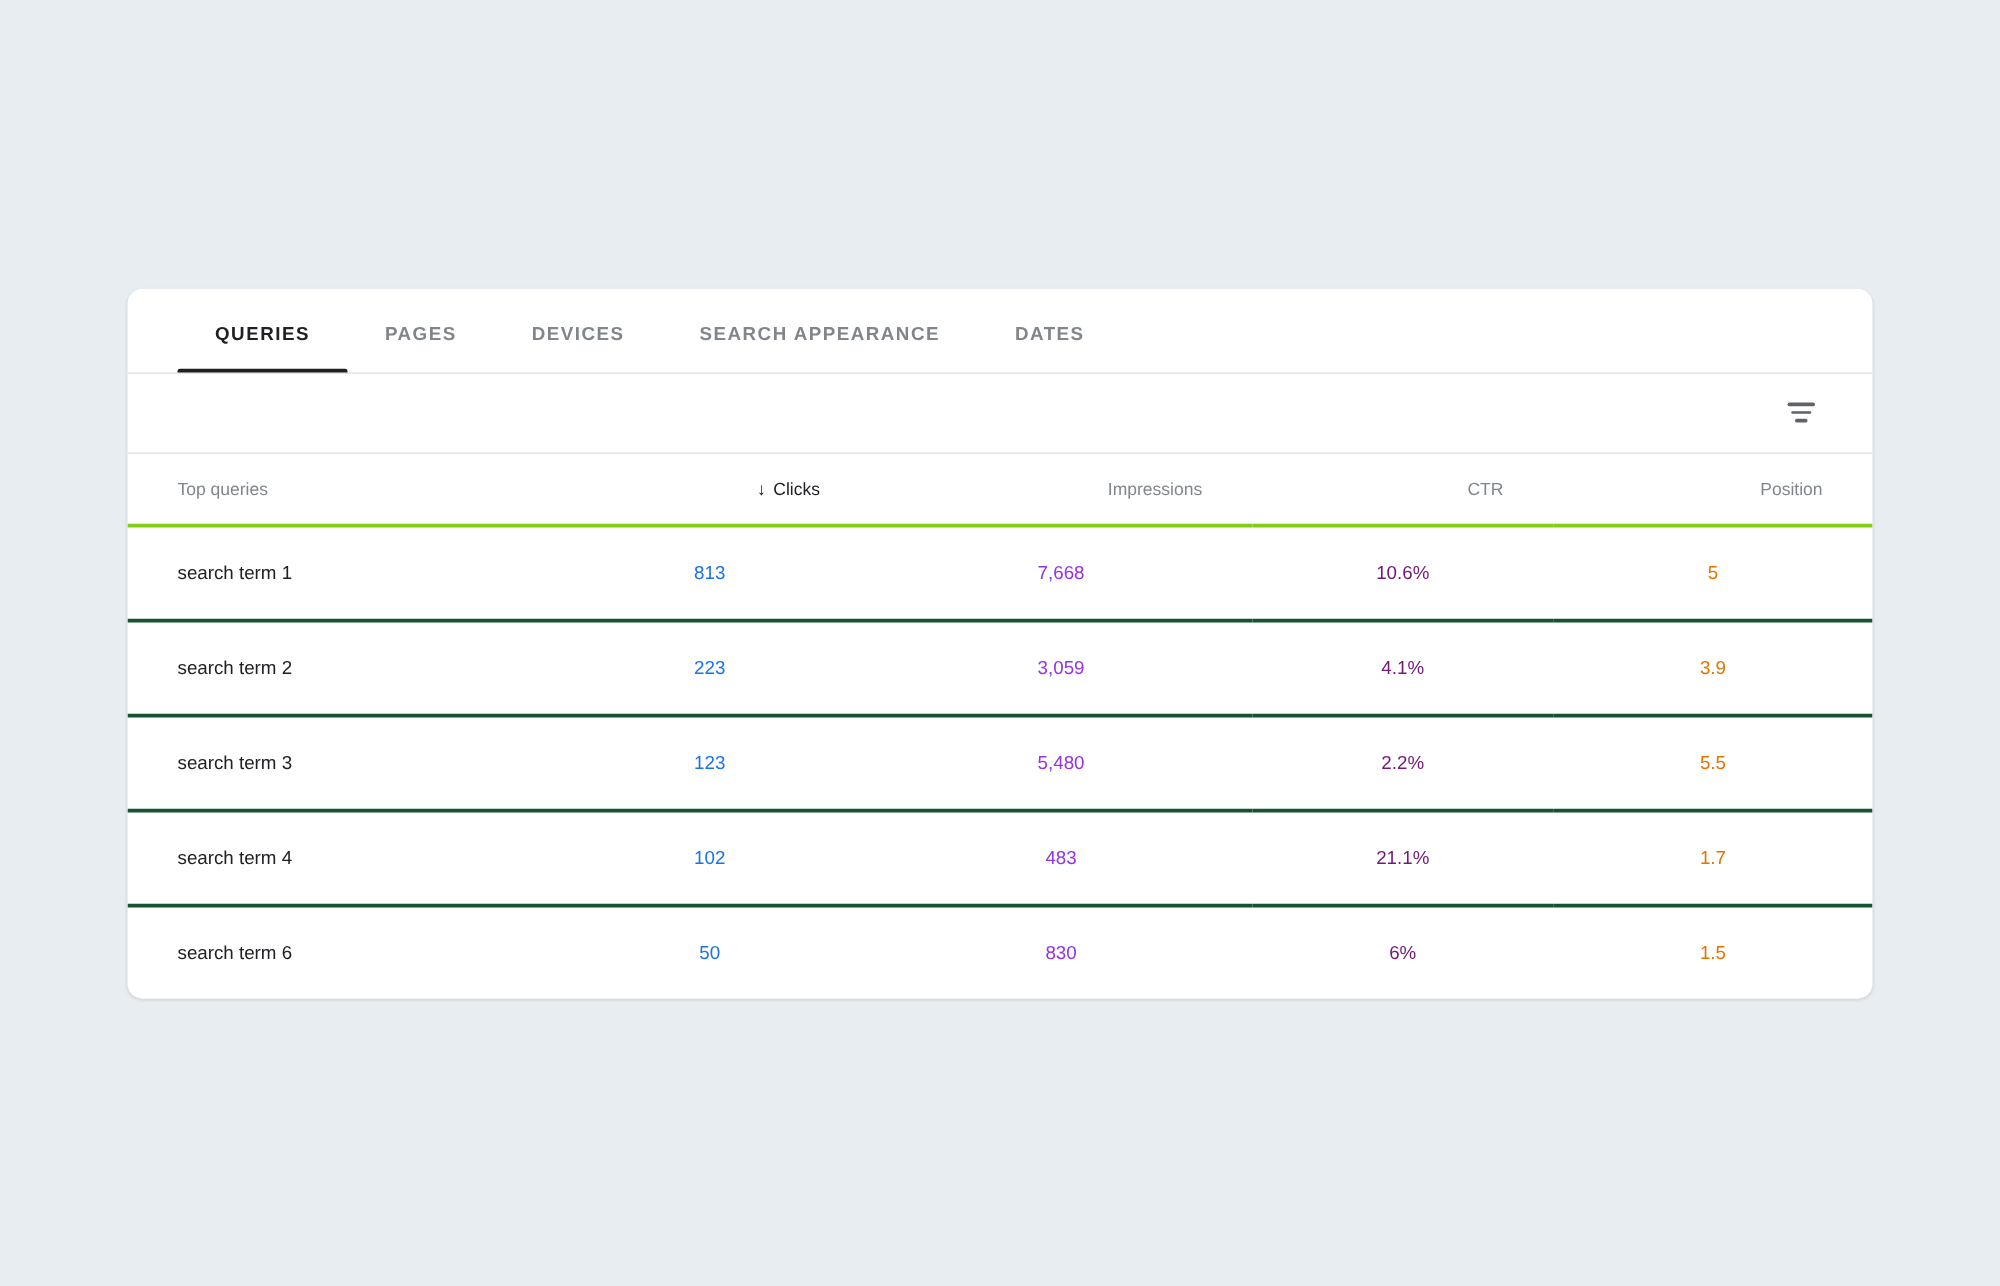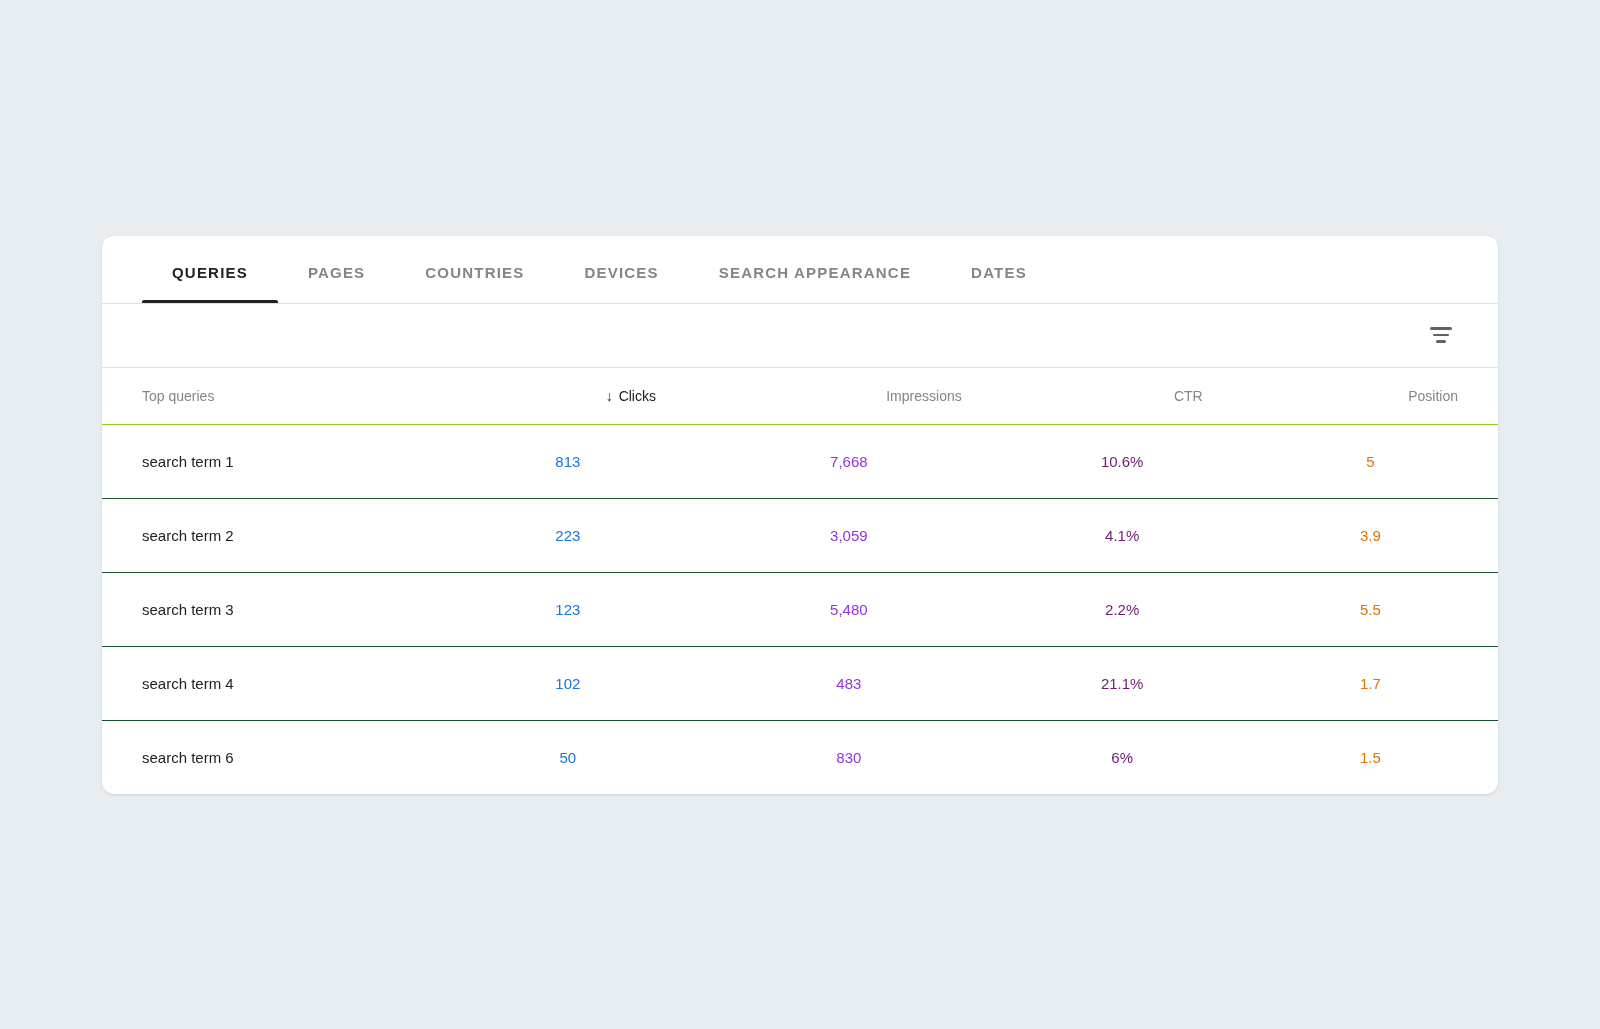--- a/index.html
+++ b/index.html
@@ -93,21 +93,21 @@
     .table-wrapper {
       padding: 0 0px;
     }
 
     table {
       width: 100%;
       border-collapse: collapse;
     }
 
     thead tr {
-      border-bottom: 1px solid #84cc16;
+      border-bottom: 3px solid #84cc16;
     }
 
     thead th {
       padding: 20px 40px;
       font-size: 14px;
       font-weight: 500;
       color: #80868b;
       text-align: right;
     }
 
@@ -126,21 +126,21 @@
       font-size: 14px;
       color: #202124;
     }
 
     .th-clicks .label {
       font-weight: 400;
       color: #202124;
     }
 
     tbody tr {
-      border-bottom: 1px solid #14532d;
+      border-bottom: 3px solid #14532d;
     }
 
     tbody tr:last-child {
       border-bottom: none;
       padding-left: 32px;
     }
 
     tbody td {
       padding: 28px 40px;
       font-size: 15px;
@@ -160,21 +160,20 @@
     .val-position { color: #e37400; }
   </style>
 </head>
 <body>
 
 <div class="card">
 
   <nav class="tabs">
     <div class="tab active">QUERIES</div>
     <div class="tab">PAGES</div>
-    <div class="tab">COUNTRIES</div>
     <div class="tab">DEVICES</div>
     <div class="tab">SEARCH APPEARANCE</div>
     <div class="tab">DATES</div>
   </nav>
 
   <div class="filter-bar">
     <div class="filter-icon">
       <span></span>
       <span></span>
       <span></span>

